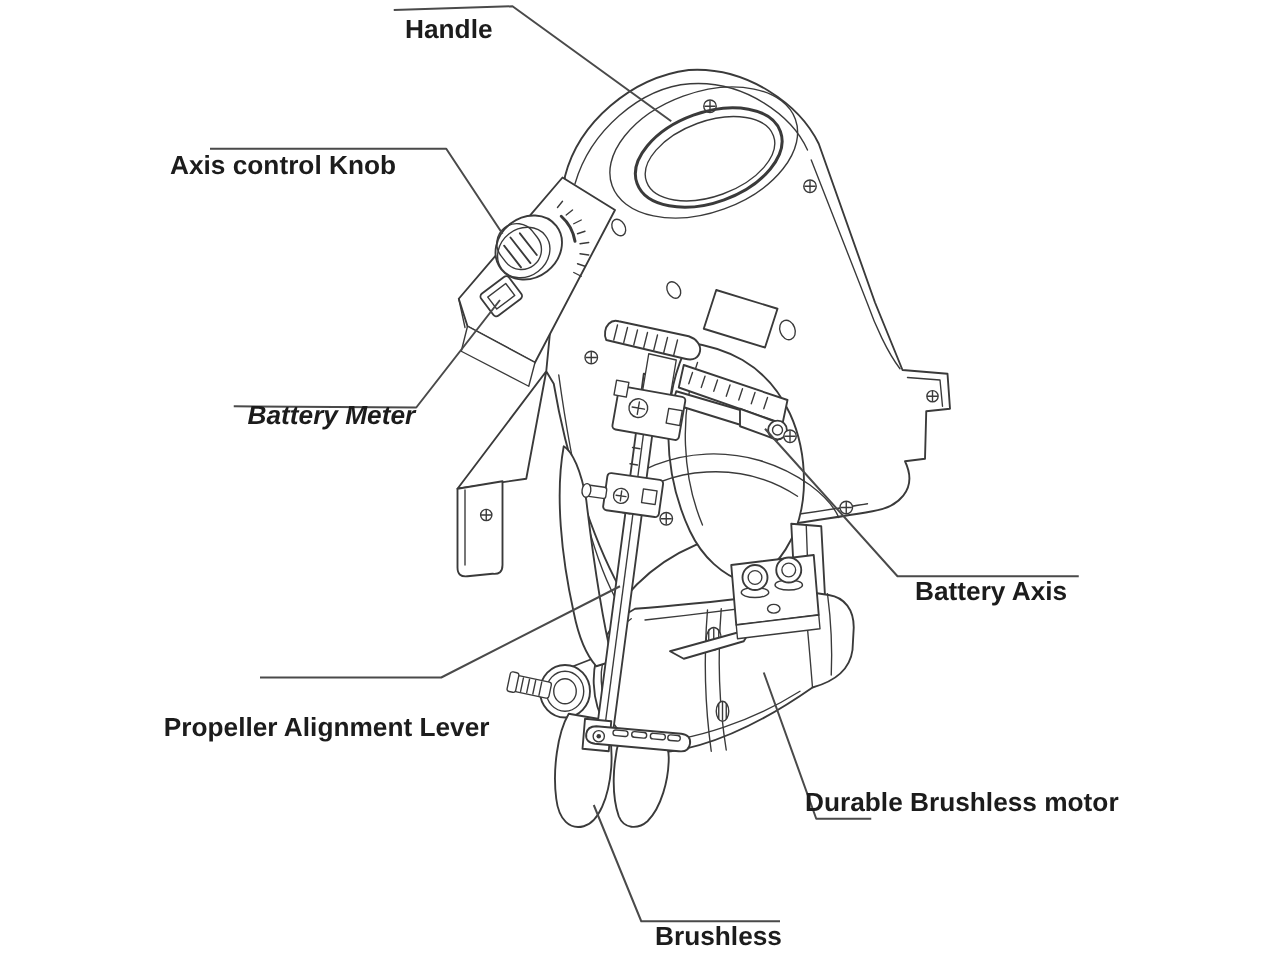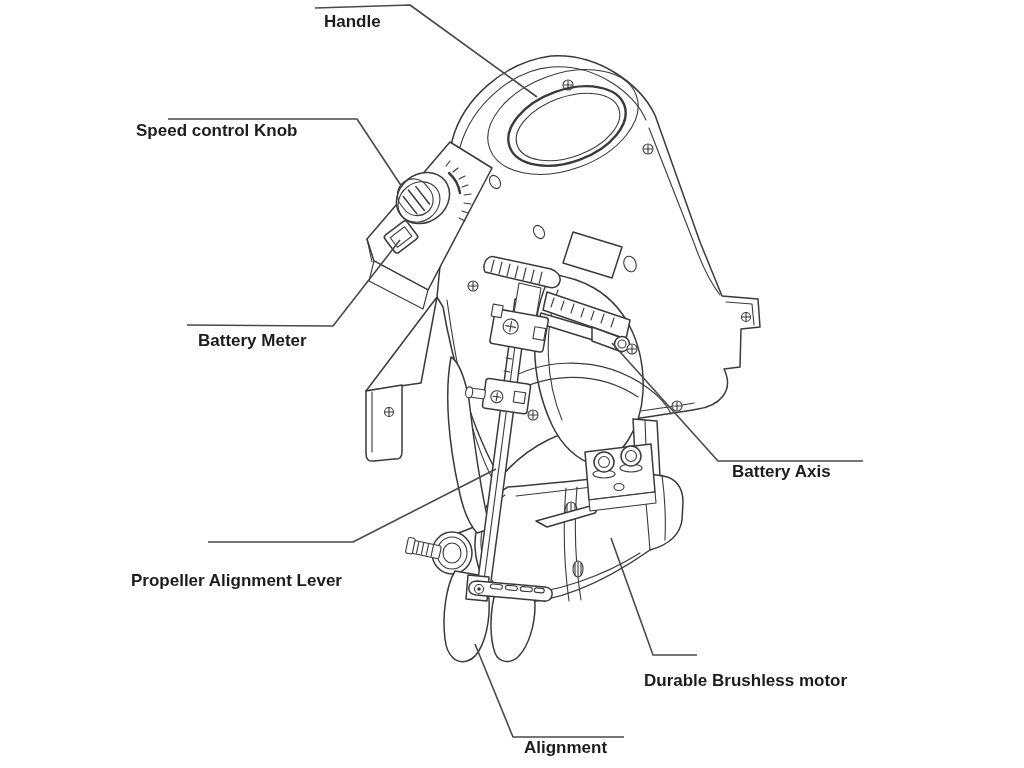--- a/index.html
+++ b/index.html
@@ -1,19 +1,19 @@
 <!DOCTYPE html>
 <html><head>
 <meta charset="utf-8">
 <style>
   html,body{margin:0;padding:0;background:#fff;}
   .stage{position:relative;width:1024px;height:768px;background:#fff;overflow:hidden;
          font-family:"Liberation Sans", sans-serif;}
   .stage svg{position:absolute;left:0;top:0;}
-  .label{position:absolute;font-weight:bold;font-size:17px;line-height:1.05;
+  .label{position:absolute;font-weight:bold;font-size:21px;line-height:1.05;
          color:#1c1c1c;white-space:nowrap;letter-spacing:0px;}
   .ln{fill:none;stroke:#3a3a3a;stroke-width:1.5;stroke-linecap:round;stroke-linejoin:round;}
   .ln2{fill:none;stroke:#3a3a3a;stroke-width:1.1;stroke-linecap:round;stroke-linejoin:round;}
   .ln3{fill:none;stroke:#3a3a3a;stroke-width:2.4;stroke-linecap:round;stroke-linejoin:round;}
   .wh{fill:#ffffff;stroke:#3a3a3a;stroke-width:1.5;stroke-linejoin:round;}
   .wh2{fill:#ffffff;stroke:#3a3a3a;stroke-width:1.1;stroke-linejoin:round;}
   .leader{fill:none;stroke:#4a4a4a;stroke-width:1.6;stroke-linejoin:round;}
 </style>
 </head>
 <body>
@@ -248,20 +248,20 @@
     <path class="leader" d="M168,119 L357,119 L402,187"></path>
     <path class="leader" d="M187,325 L333,326 L400,240"></path>
     <path class="leader" d="M863,461 L718,461 L612,343"></path>
     <path class="leader" d="M208,542 L353,542 L496,469"></path>
     <path class="leader" d="M697,655 L653,655 L611,538"></path>
     <path class="leader" d="M624,737 L513,737 L475,644"></path>
   </g>
 </svg>
 
 <div class="label" style="left:324px;top:13px;">Handle</div>
-<div class="label" style="left:136px;top:122px;">Speed control Knob</div>
-<div class="label" style="left:198px;top:332px;">Battery Meter</div>
+<div class="label" style="left:136px;top:122px;">Axis control Knob</div>
+<div class="label" style="left:198px;top:322px;font-style:italic;">Battery Meter</div>
 <div class="label" style="left:732px;top:463px;">Battery Axis</div>
 <div class="label" style="left:131px;top:572px;">Propeller Alignment Lever</div>
-<div class="label" style="left:644px;top:672px;">Durable Brushless motor</div>
-<div class="label" style="left:524px;top:739px;">Alignment</div>
+<div class="label" style="left:644px;top:632px;">Durable Brushless motor</div>
+<div class="label" style="left:524px;top:739px;">Brushless</div>
 
 </div>
 
 </body></html>

